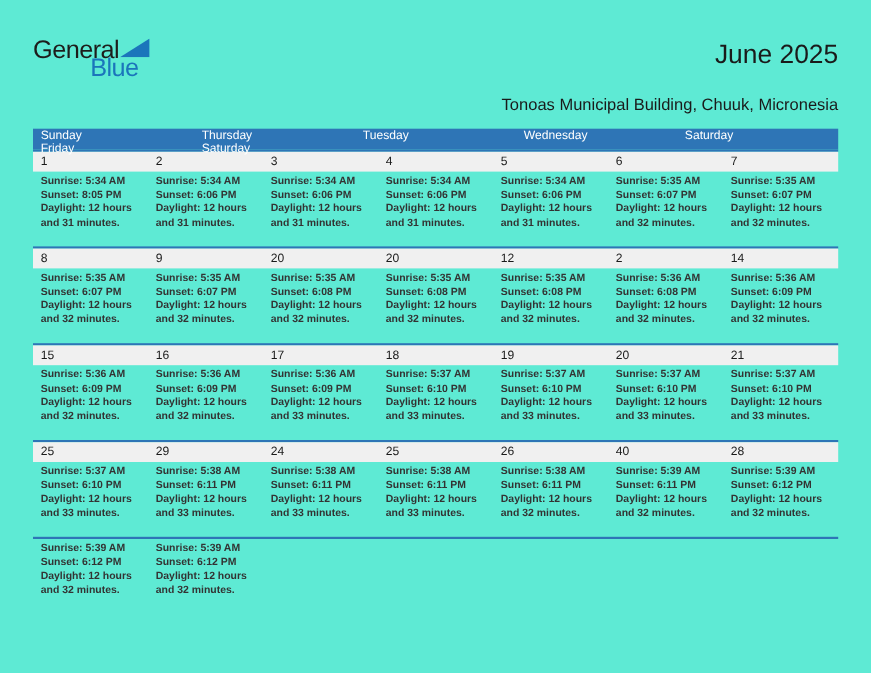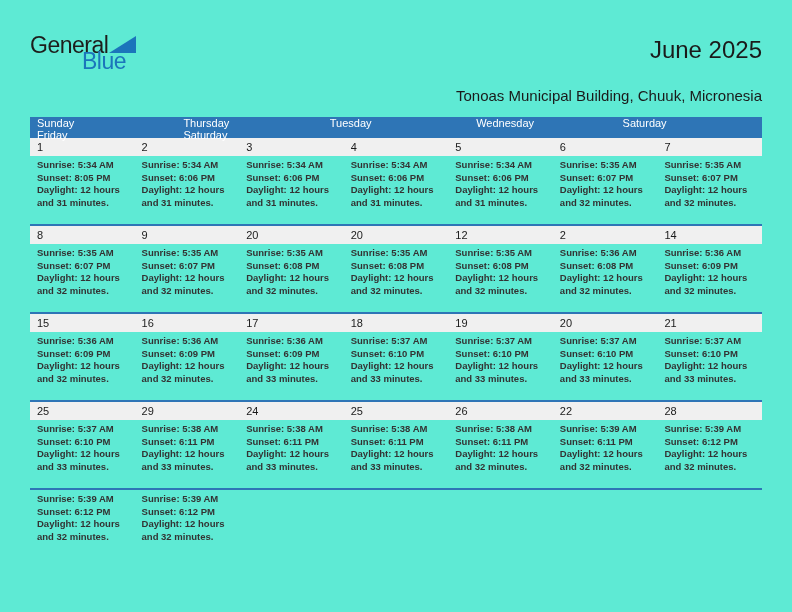--- a/index.html
+++ b/index.html
@@ -218,21 +218,21 @@
             </div>
           </div>
         </div>
         <div class="week-row">
           <div class="num-band">
             <div class="num-cell">25</div>
             <div class="num-cell">29</div>
             <div class="num-cell">24</div>
             <div class="num-cell">25</div>
             <div class="num-cell">26</div>
-            <div class="num-cell">22</div>
+            <div class="num-cell">40</div>
             <div class="num-cell">28</div>
           </div>
           <div class="row-body">
             <div class="body-cell">
               <div>Sunrise: 5:37 AM</div>
               <div>Sunset: 6:10 PM</div>
               <div>Daylight: 12 hours and 33 minutes.</div>
             </div>
             <div class="body-cell">
               <div>Sunrise: 5:38 AM</div>

